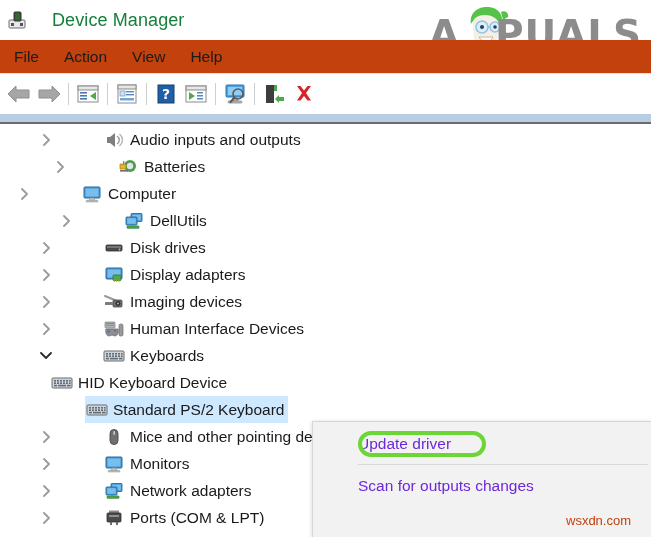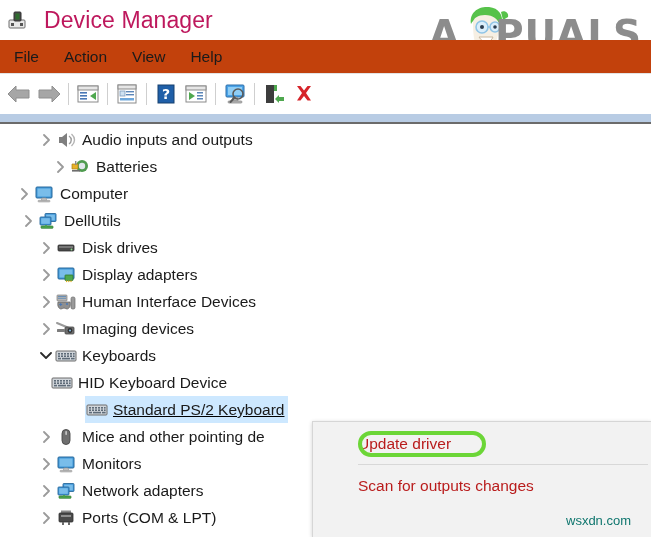--- a/index.html
+++ b/index.html
@@ -28,23 +28,23 @@
     display: flex;
     align-items: center;
   }
   .title-icon {
     width: 22px; height: 22px;
     margin-left: 6px;
     position: relative;
     flex: none;
   }
   .title-text {
-    font-size: 23px;
-    color: #be185d;
-    margin-left: 16px;
+    font-size: 18px;
+    color: #15803d;
+    margin-left: 24px;
     letter-spacing: 0.1px;
   }
 
   
   .brand-logo {
     position: absolute;
     right: 8px;
     top: 4px;
     width: 220px;
     height: 56px;
@@ -114,20 +114,21 @@
     background: #ffffff;
     overflow: hidden;
   }
   .tree-row {
     position: relative;
     height: 27px;
     display: flex;
     align-items: center;
     cursor: default;
     white-space: nowrap;
+    gap: 48px;
   }
   .tree-row .chev {
     width: 16px;
     height: 27px;
     display: flex;
     align-items: center;
     justify-content: center;
     flex: none;
   }
   .tree-row .dev-icon {
@@ -140,21 +141,20 @@
   }
   .tree-row .label {
     font-size: 15.5px;
     color: #1a1a1a;
     line-height: 27px;
   }
   .sel-wrap { display: inline-flex; align-items: center; }
   .tree-row.selected .sel-wrap {
     background: #cde8ff;
     padding-right: 4px;
-    text-decoration: underline;
   }
 
   
   .ctx-menu {
     position: absolute;
     left: 312px;
     top: 421px;
     width: 339px;
     height: 116px;
     background: #f2f2f2;
@@ -163,21 +163,21 @@
     border-bottom: none;
     box-sizing: border-box;
     box-shadow: 0 1px 4px rgba(0,0,0,0.18);
   }
   .ctx-item {
     height: 31px;
     display: flex;
     align-items: center;
     padding-left: 45px;
     font-size: 15.5px;
-    color: #b91c1c;
+    color: #6d28d9;
     cursor: default;
     position: relative;
   }
   .ctx-sep {
     height: 1px;
     background: #d8d8d8;
     margin: 5px 3px 5px 45px;
   }
   .ctx-spacer { height: 6px; }
 
@@ -193,21 +193,21 @@
     box-sizing: border-box;
     pointer-events: none;
   }
 
   
   .wsxdn {
     position: absolute;
     left: 566px;
     top: 513px;
     font-size: 13px;
-    color: #0f766e;
+    color: #c2410c;
     font-family: "Liberation Sans", sans-serif;
     pointer-events: none;
   }
 
   svg { display: block; }
 </style>
 </head>
 <body>
 
 <div id="app">
@@ -400,21 +400,21 @@
             <rect x="2" y="2" width="16" height="11" rx="1" fill="#3f96d8" stroke="#2a6a9c" stroke-width="1"></rect>
             <rect x="3.5" y="3.5" width="13" height="8" fill="#79bdea"></rect>
             <path d="M8 13 L12 13 L12.8 15.5 L7.2 15.5 Z" fill="#c6c6c6" stroke="#9a9a9a" stroke-width="0.7"></path>
             <rect x="4" y="15.3" width="12" height="1.6" rx="0.8" fill="#c6c6c6" stroke="#9a9a9a" stroke-width="0.7"></rect>
           </svg>
         </div>
         <span class="label">Computer</span>
       </div>
     </div>
 
-    <div class="tree-row" style="padding-left:20px">
+    <div class="tree-row" style="padding-left:58px">
       <div class="chev">
         <svg width="9" height="12" viewBox="0 0 9 12">
             <path d="M2 1 L7 6 L2 11" fill="none" stroke="#9b9b9b" stroke-width="1.8" stroke-linecap="round" stroke-linejoin="round"></path>
           </svg>
       </div>
       <div class="sel-wrap">
         <div class="dev-icon">
           <svg width="20" height="18" viewBox="0 0 20 18">
             <rect x="7" y="1.5" width="11" height="8" rx="0.8" fill="#3f96d8" stroke="#2a6a9c" stroke-width="0.9"></rect>
             <rect x="8.2" y="2.7" width="8.6" height="5.6" fill="#79bdea"></rect>
@@ -457,20 +457,40 @@
           <svg width="20" height="18" viewBox="0 0 20 18">
             <rect x="2" y="2" width="16" height="11" rx="1" fill="#3f96d8" stroke="#2a6a9c" stroke-width="1"></rect>
             <rect x="3.5" y="3.5" width="13" height="8" fill="#79bdea"></rect>
             <rect x="9" y="9" width="8" height="5.5" rx="0.6" fill="#4fa84f" stroke="#2f7a2f" stroke-width="0.8"></rect>
             <rect x="10" y="14.5" width="1.2" height="1.6" fill="#e0b020"></rect>
             <rect x="12.2" y="14.5" width="1.2" height="1.6" fill="#e0b020"></rect>
             <rect x="14.4" y="14.5" width="1.2" height="1.6" fill="#e0b020"></rect>
           </svg>
         </div>
         <span class="label">Display adapters</span>
+      </div>
+    </div>
+
+    <div class="tree-row" style="padding-left:38px">
+      <div class="chev">
+        <svg width="9" height="12" viewBox="0 0 9 12">
+            <path d="M2 1 L7 6 L2 11" fill="none" stroke="#9b9b9b" stroke-width="1.8" stroke-linecap="round" stroke-linejoin="round"></path>
+          </svg>
+      </div>
+      <div class="sel-wrap">
+        <div class="dev-icon">
+          <svg width="20" height="18" viewBox="0 0 20 18">
+            <path d="M1 3 L13 8" stroke="#9a9a9a" stroke-width="2" stroke-linecap="round"></path>
+            <rect x="9" y="7" width="9" height="7" rx="1" fill="#6e6e6e" stroke="#4a4a4a" stroke-width="0.8"></rect>
+            <circle cx="14" cy="10.5" r="2.4" fill="#2f2f2f"></circle>
+            <circle cx="14" cy="10.5" r="1.1" fill="#7fb5d8"></circle>
+            <rect x="1" y="9" width="8" height="3" rx="0.6" fill="#7d7d7d"></rect>
+          </svg>
+        </div>
+        <span class="label">Imaging devices</span>
       </div>
     </div>
 
     <div class="tree-row" style="padding-left:38px">
       <div class="chev">
         <svg width="9" height="12" viewBox="0 0 9 12">
             <path d="M2 1 L7 6 L2 11" fill="none" stroke="#9b9b9b" stroke-width="1.8" stroke-linecap="round" stroke-linejoin="round"></path>
           </svg>
       </div>
       <div class="sel-wrap">
@@ -480,40 +500,20 @@
             <rect x="2" y="3" width="8" height="1" fill="#6a8fb5"></rect>
             <rect x="2" y="4.8" width="8" height="1" fill="#6a8fb5"></rect>
             <path d="M2 9 C1 13 3 16 5 16 C6.4 16 7 15 8 15 C9 15 9.6 16 11 16 C13 16 15 13 14 9 Z" fill="#8f8f8f" stroke="#5f5f5f" stroke-width="0.7"></path>
             <rect x="3.2" y="11" width="3" height="1" fill="#4a78b5"></rect>
             <rect x="4.2" y="10" width="1" height="3" fill="#4a78b5"></rect>
             <circle cx="11" cy="11" r="1.1" fill="#4a78b5"></circle>
             <rect x="15" y="4" width="4" height="12" rx="1.6" fill="#9a9a9a" stroke="#6b6b6b" stroke-width="0.7"></rect>
           </svg>
         </div>
         <span class="label">Human Interface Devices</span>
-      </div>
-    </div>
-
-    <div class="tree-row" style="padding-left:38px">
-      <div class="chev">
-        <svg width="9" height="12" viewBox="0 0 9 12">
-            <path d="M2 1 L7 6 L2 11" fill="none" stroke="#9b9b9b" stroke-width="1.8" stroke-linecap="round" stroke-linejoin="round"></path>
-          </svg>
-      </div>
-      <div class="sel-wrap">
-        <div class="dev-icon">
-          <svg width="20" height="18" viewBox="0 0 20 18">
-            <path d="M1 3 L13 8" stroke="#9a9a9a" stroke-width="2" stroke-linecap="round"></path>
-            <rect x="9" y="7" width="9" height="7" rx="1" fill="#6e6e6e" stroke="#4a4a4a" stroke-width="0.8"></rect>
-            <circle cx="14" cy="10.5" r="2.4" fill="#2f2f2f"></circle>
-            <circle cx="14" cy="10.5" r="1.1" fill="#7fb5d8"></circle>
-            <rect x="1" y="9" width="8" height="3" rx="0.6" fill="#7d7d7d"></rect>
-          </svg>
-        </div>
-        <span class="label">Imaging devices</span>
       </div>
     </div>
 
     <div class="tree-row" style="padding-left:38px">
       <div class="chev">
         <svg width="12" height="9" viewBox="0 0 12 9">
             <path d="M1 2 L6 7 L11 2" fill="none" stroke="#2b2b2b" stroke-width="1.8" stroke-linecap="round" stroke-linejoin="round"></path>
           </svg>
       </div>
       <div class="sel-wrap">

